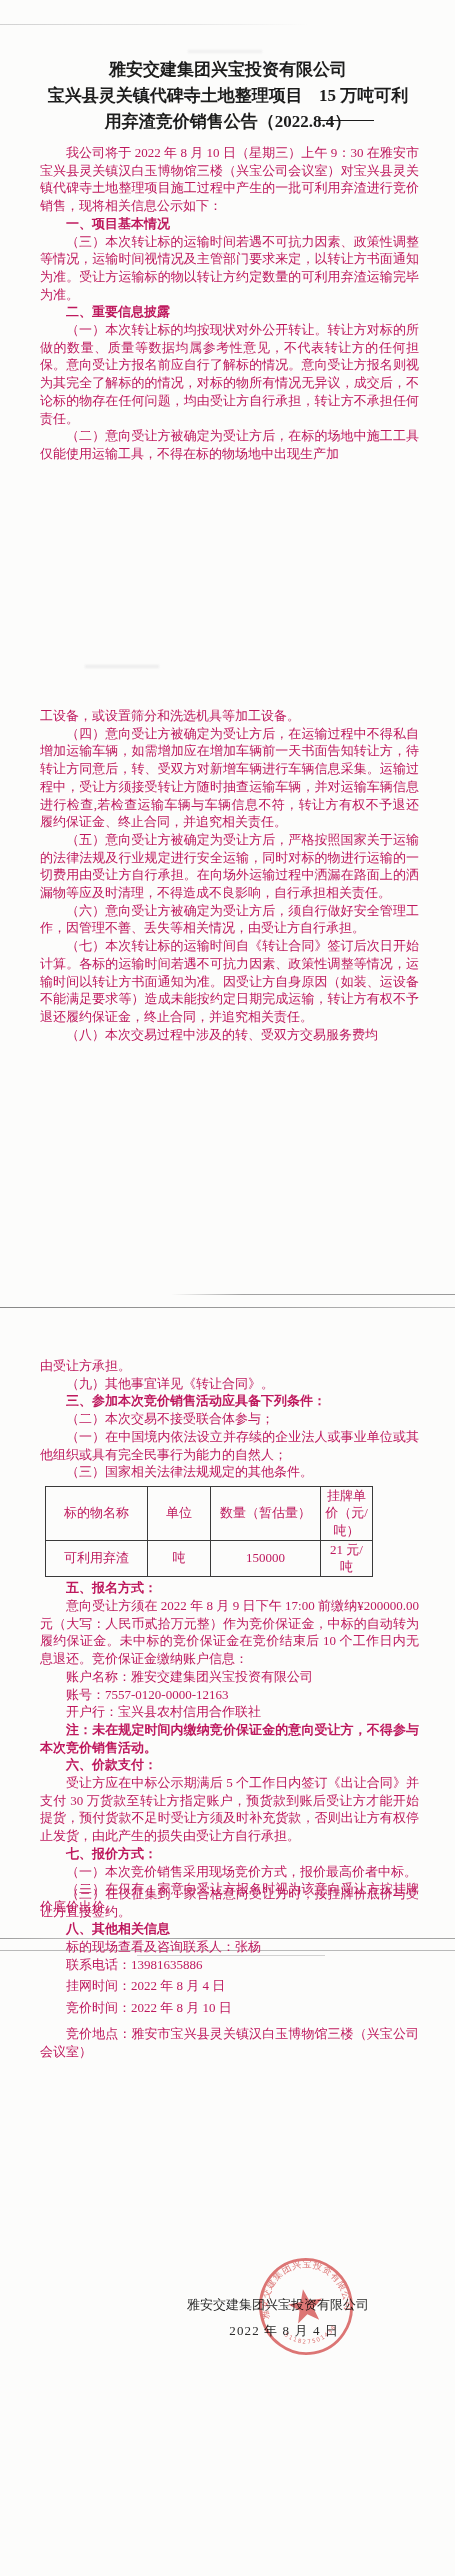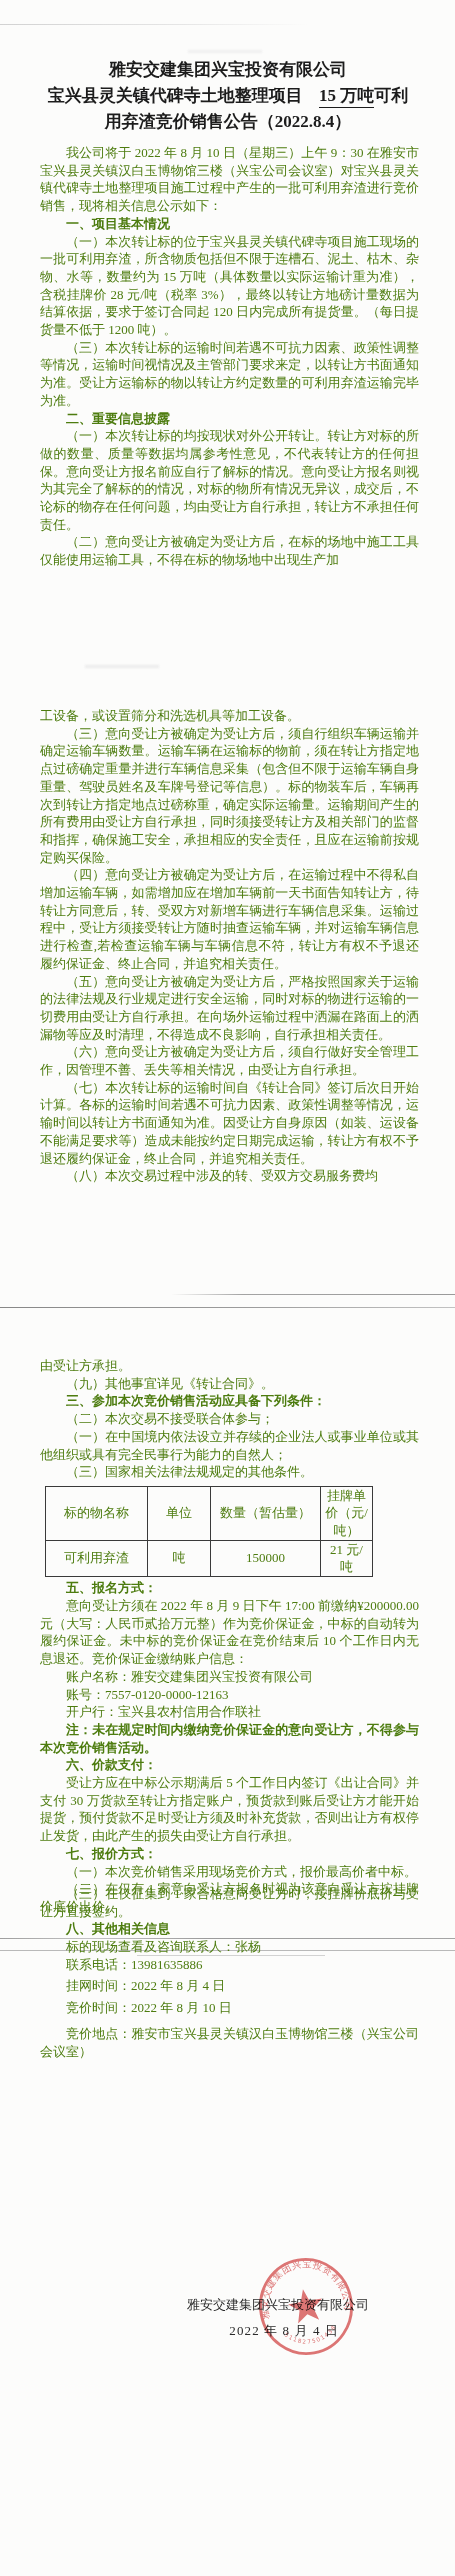--- a/index.html
+++ b/index.html
@@ -7,24 +7,24 @@
     width:456px;height:2576px;position:relative;
     background:#fcfcfb;color:#242424;
     font-family:"Liberation Serif","DejaVu Serif",serif;
     overflow:hidden;
   }
   .title-block{
     position:absolute;top:57px;left:0;width:456px;
     text-align:center;font-weight:bold;font-size:17px;line-height:26px;
     color:#1c1c1c;
   }
-  .title-underline{border-bottom:1.7px solid #1c1c1c;padding-bottom:2px;margin-left:12px;}
+  .title-underline{border-bottom:1.7px solid #1c1c1c;padding-bottom:15px;margin-left:12px;}
   .bodyblock{
     position:absolute;left:40px;width:379px;
-    font-size:13px;line-height:17.7px;text-align:justify;color:#4d7c0f;
+    font-size:13px;line-height:17.7px;text-align:justify;color:#be185d;
   }
   .bodyblock p{margin:0;}
   p.indent{text-indent:2em;}
   p.cont{text-indent:0;}
   p.heading{font-weight:bold;text-indent:2em;}
   p.note{font-weight:bold;text-indent:2em;}
   p.sp1{margin-bottom:3px;}
   p.sp2{margin-bottom:5.1px;}
   p.sp3{margin-bottom:8px;}
   table.lots{
@@ -76,31 +76,29 @@
 <div class="title-block">
   <div>雅安交建集团兴宝投资有限公司</div>
   <div><span>宝兴县灵关镇代碑寺土地整理项目 </span><span class="title-underline">15 万吨</span><span>可利</span></div>
   <div>用弃渣竞价销售公告（2022.8.4）</div>
 </div>
 
 <div class="bodyblock" style="top:144px">
 
 <p class="indent">我公司将于 2022 年 8 月 10 日（星期三）上午 9：30 在雅安市宝兴县灵关镇汉白玉博物馆三楼（兴宝公司会议室）对宝兴县灵关镇代碑寺土地整理项目施工过程中产生的一批可利用弃渣进行竞价销售，现将相关信息公示如下：</p>
     <p class="heading">一、项目基本情况</p>
-    <p class="indent">（一）本次转让标的位于宝兴县灵关镇代碑寺项目施工现场的一批可利用弃渣，所含物质包括但不限于连槽石、泥土、枯木、杂物、水等，数量约为 15 万吨（具体数量以实际运输计重为准），含税挂牌价 28 元/吨（税率 3%），最终以转让方地磅计量数据为结算依据，要求于签订合同起 120 日内完成所有提货量。（每日提货量不低于 1200 吨）。</p>
     <p class="indent">（三）本次转让标的运输时间若遇不可抗力因素、政策性调整等情况，运输时间视情况及主管部门要求来定，以转让方书面通知为准。受让方运输标的物以转让方约定数量的可利用弃渣运输完毕为准。</p>
     <p class="heading">二、重要信息披露</p>
     <p class="indent">（一）本次转让标的均按现状对外公开转让。转让方对标的所做的数量、质量等数据均属参考性意见，不代表转让方的任何担保。意向受让方报名前应自行了解标的情况。意向受让方报名则视为其完全了解标的的情况，对标的物所有情况无异议，成交后，不论标的物存在任何问题，均由受让方自行承担，转让方不承担任何责任。</p>
     <p class="indent">（二）意向受让方被确定为受让方后，在标的场地中施工工具仅能使用运输工具，不得在标的物场地中出现生产加</p>
   </div>
 
 <div class="bodyblock" style="top:707px">
 
 <p class="cont">工设备，或设置筛分和洗选机具等加工设备。</p>
-    <p class="indent">（三）意向受让方被确定为受让方后，须自行组织车辆运输并确定运输车辆数量。运输车辆在运输标的物前，须在转让方指定地点过磅确定重量并进行车辆信息采集（包含但不限于运输车辆自身重量、驾驶员姓名及车牌号登记等信息）。标的物装车后，车辆再次到转让方指定地点过磅称重，确定实际运输量。运输期间产生的所有费用由受让方自行承担，同时须接受转让方及相关部门的监督和指挥，确保施工安全，承担相应的安全责任，且应在运输前按规定购买保险。</p>
     <p class="indent">（四）意向受让方被确定为受让方后，在运输过程中不得私自增加运输车辆，如需增加应在增加车辆前一天书面告知转让方，待转让方同意后，转、受双方对新增车辆进行车辆信息采集。运输过程中，受让方须接受转让方随时抽查运输车辆，并对运输车辆信息进行检查,若检查运输车辆与车辆信息不符，转让方有权不予退还履约保证金、终止合同，并追究相关责任。</p>
     <p class="indent">（五）意向受让方被确定为受让方后，严格按照国家关于运输的法律法规及行业规定进行安全运输，同时对标的物进行运输的一切费用由受让方自行承担。在向场外运输过程中洒漏在路面上的洒漏物等应及时清理，不得造成不良影响，自行承担相关责任。</p>
     <p class="indent">（六）意向受让方被确定为受让方后，须自行做好安全管理工作，因管理不善、丢失等相关情况，由受让方自行承担。</p>
     <p class="indent">（七）本次转让标的运输时间自《转让合同》签订后次日开始计算。各标的运输时间若遇不可抗力因素、政策性调整等情况，运输时间以转让方书面通知为准。因受让方自身原因（如装、运设备不能满足要求等）造成未能按约定日期完成运输，转让方有权不予退还履约保证金，终止合同，并追究相关责任。</p>
     <p class="indent">（八）本次交易过程中涉及的转、受双方交易服务费均</p>
   </div>
 
 <div class="bodyblock" style="top:1357px">
   <div>
 

